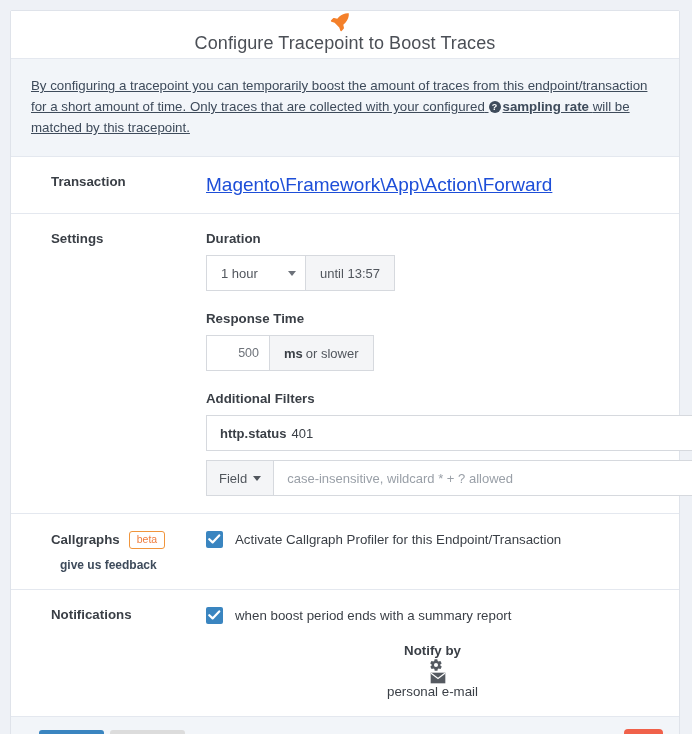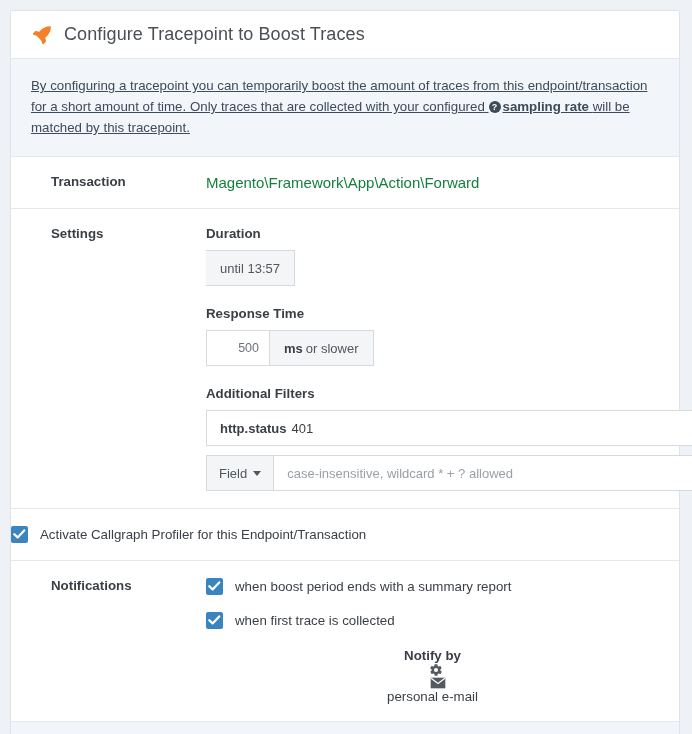--- a/index.html
+++ b/index.html
@@ -28,20 +28,21 @@
 
   
   .panel-header {
     display: flex;
     align-items: center;
     height: 48px;
     padding: 0 20px;
     background: #ffffff;
     border-bottom: 1px solid #e4e8ef;
     box-sizing: border-box;
+    flex-direction: column;
   }
   .rocket-icon {
     width: 22px;
     height: 22px;
     margin-right: 11px;
     flex: 0 0 auto;
     display: block;
   }
   .panel-title {
     font-size: 18px;
@@ -99,22 +100,23 @@
     color: #3a3f46;
     margin-left: 20px;
   }
   .row-body {
     flex: 1 1 auto;
     padding: 17px 20px 17px 0;
     box-sizing: border-box;
   }
 
   .txn-value {
-    font-size: 15px;
-    color: #15803d;
+    font-size: 19px;
+    color: #1d4ed8;
+    text-decoration: underline;
   }
 
   
   .field-label {
     font-weight: bold;
     font-size: 13.3px;
     color: #3a3f46;
     margin-bottom: 9px;
   }
   .group-gap { margin-top: 20px; }
@@ -363,20 +365,24 @@
     </div>
   </div>
 
   <div class="row">
     <div class="row-label">Settings</div>
     <div class="row-body">
 
       
       <div class="field-label">Duration</div>
       <div class="input-group">
+        <div class="ig-select">
+          <span>1 hour</span>
+          <span class="caret"></span>
+        </div>
         <div class="ig-addon">until 13:57</div>
       </div>
 
       
       <div class="field-label group-gap">Response Time</div>
       <div class="input-group">
         <input class="ig-input" type="text" value="500" style="">
         <div class="ig-addon">
           <b>ms</b>
             <span>or slower</span>
@@ -400,20 +406,27 @@
           <span>Field</span>
           <span class="caret"></span>
         </div>
         <input class="fld-input" type="text" placeholder="case-insensitive, wildcard * + ? allowed" style="">
       </div>
 
     </div>
   </div>
 
   <div class="row">
+    <div class="row-label">
+      <div class="cg-head">
+        <span>Callgraphs</span>
+        <span class="beta-badge">beta</span>
+      </div>
+      <a class="feedback-link" href="#">give us feedback</a>
+    </div>
     <div class="row-body">
       <div class="chk-line">
         <span class="chk">
           <svg width="13" height="11" viewBox="0 0 13 11">
             <path d="M1.3 5.2 L4.6 8.4 L11.2 1.4" stroke="#ffffff" stroke-width="2.2" fill="none" stroke-linecap="round" stroke-linejoin="round"></path>
           </svg>
         </span>
         <span class="chk-text">Activate Callgraph Profiler for this Endpoint/Transaction</span>
       </div>
     </div>
@@ -425,28 +438,20 @@
 
       <div class="chk-line">
         <span class="chk">
           <svg width="13" height="11" viewBox="0 0 13 11">
             <path d="M1.3 5.2 L4.6 8.4 L11.2 1.4" stroke="#ffffff" stroke-width="2.2" fill="none" stroke-linecap="round" stroke-linejoin="round"></path>
           </svg>
         </span>
         <span class="chk-text">when boost period ends with a summary report</span>
       </div>
 
-      <div class="chk-line">
-        <span class="chk">
-          <svg width="13" height="11" viewBox="0 0 13 11">
-            <path d="M1.3 5.2 L4.6 8.4 L11.2 1.4" stroke="#ffffff" stroke-width="2.2" fill="none" stroke-linecap="round" stroke-linejoin="round"></path>
-          </svg>
-        </span>
-        <span class="chk-text">when first trace is collected</span>
-      </div>
 
       <div class="notify-line">
         <span class="notify-label">Notify by</span>
         <svg class="gear-icon" width="14" height="14" viewBox="0 0 24 24">
           <path fill="#555a61" d="M19.4 13a7.6 7.6 0 0 0 0-2l2.1-1.6a.5.5 0 0 0 .1-.6l-2-3.5a.5.5 0 0 0-.6-.2l-2.5 1a7.3 7.3 0 0 0-1.7-1l-.4-2.6a.5.5 0 0 0-.5-.4h-4a.5.5 0 0 0-.5.4l-.4 2.6c-.6.3-1.2.6-1.7 1l-2.5-1a.5.5 0 0 0-.6.2l-2 3.5a.5.5 0 0 0 .1.6L4.6 11a7.6 7.6 0 0 0 0 2l-2.1 1.6a.5.5 0 0 0-.1.6l2 3.5c.1.2.4.3.6.2l2.5-1c.5.4 1.1.8 1.7 1l.4 2.6c0 .3.2.4.5.4h4c.3 0 .5-.1.5-.4l.4-2.6c.6-.3 1.2-.6 1.7-1l2.5 1c.2.1.5 0 .6-.2l2-3.5a.5.5 0 0 0-.1-.6zM12 15.5A3.5 3.5 0 1 1 15.5 12 3.5 3.5 0 0 1 12 15.5z"></path>
         </svg>
         <svg class="env-icon" width="16" height="12" viewBox="0 0 24 18">
           <path fill="#555a61" d="M1 1h22v16H1z"></path>
           <path fill="none" stroke="#ffffff" stroke-width="1.8" d="M1.6 1.8 12 9.6 22.4 1.8"></path>
         </svg>

